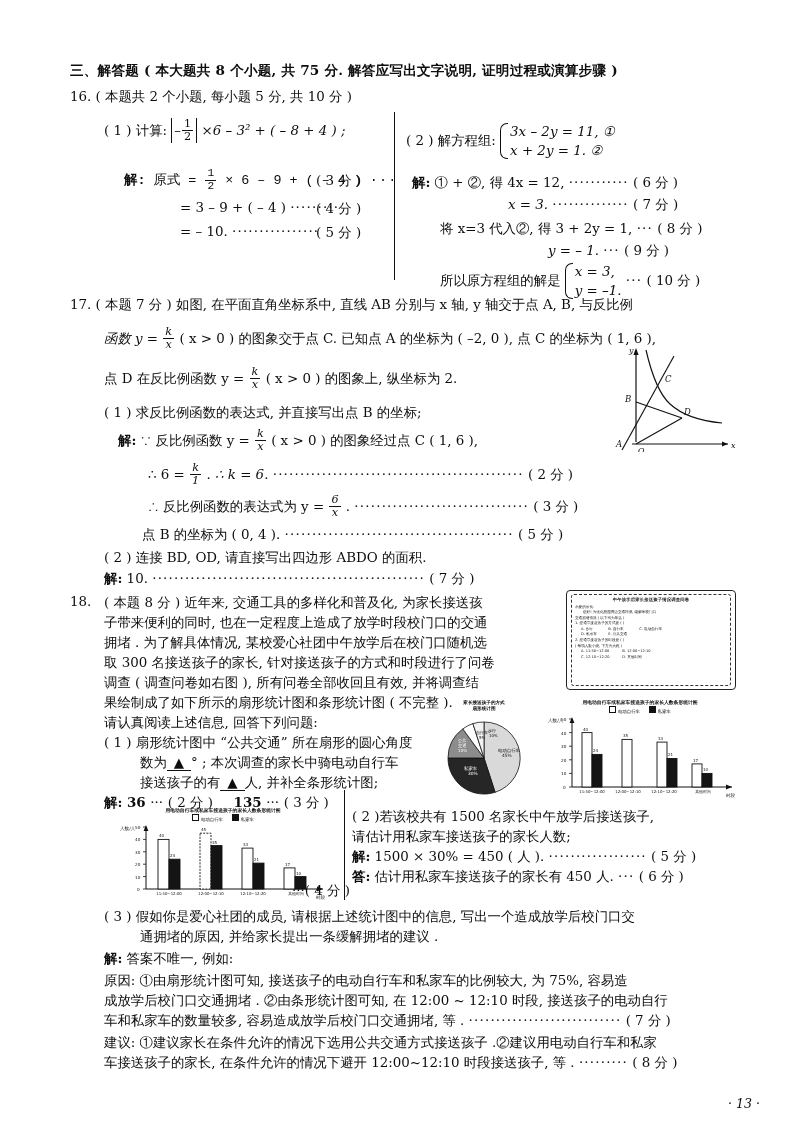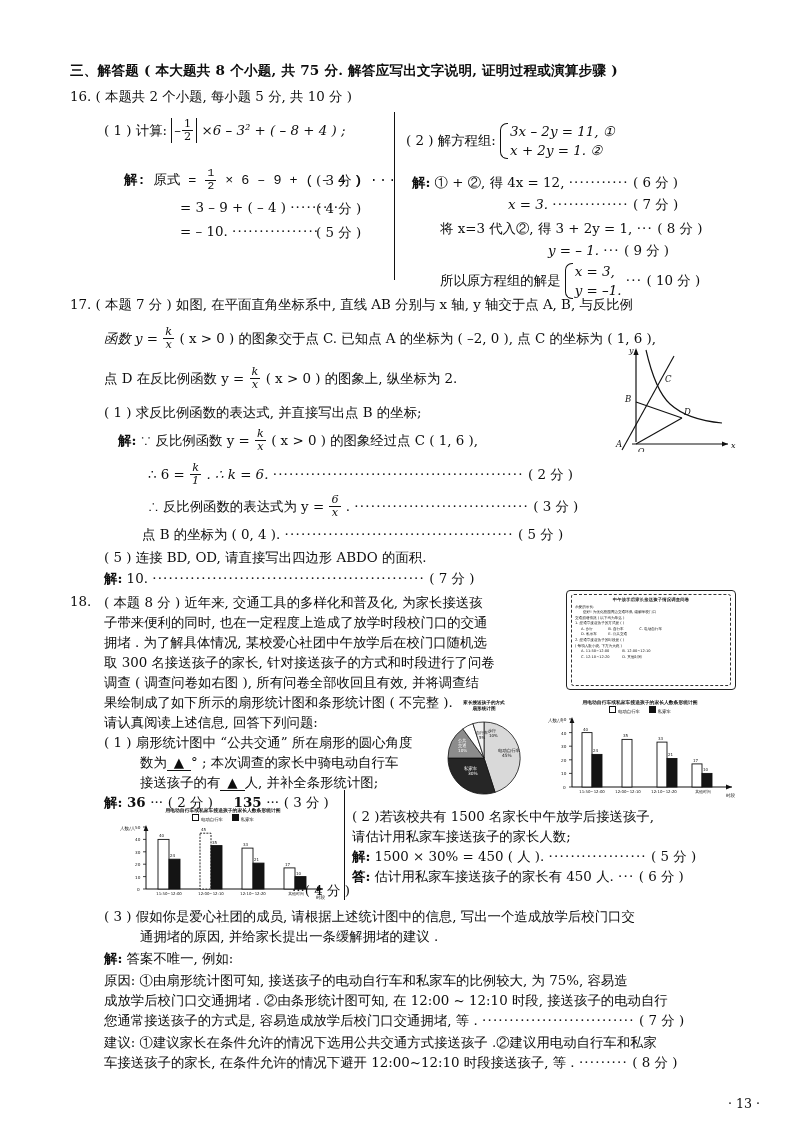--- a/index.html
+++ b/index.html
@@ -59,21 +59,21 @@
   
   .fig-pie{position:absolute;left:432px;top:700px;width:104px;height:108px;}
   .pie-title{font-size:4.6px;text-align:center;line-height:1.3;font-family:"DejaVu Sans","Liberation Sans",sans-serif;font-weight:bold;}
   
   .fig-bar-r{position:absolute;left:540px;top:700px;width:200px;height:108px;}
   .fig-bar-b{position:absolute;left:108px;top:808px;width:230px;height:100px;}
   .bar-title{font-size:4.8px;text-align:center;font-family:"DejaVu Sans","Liberation Sans",sans-serif;font-weight:bold;line-height:1.25;}
   .legend{font-size:4.4px;text-align:center;font-family:"DejaVu Sans","Liberation Sans",sans-serif;}
   .lgd-box{display:inline-block;width:5px;height:5px;border:.7px solid #111;vertical-align:-0.5px;margin-right:2px;}
   .lgd-box.fill{background:#111;}
-  .pagenum{position:absolute;left:0;top:1096px;width:760px;text-align:right;font-size:12.6px;}
+  .pagenum{position:absolute;left:0;top:1096px;width:760px;text-align:right;font-size:12.6px;font-style:italic;}
   svg{display:block;}
 </style>
 </head>
 <body>
 
 <div class="page">
 
   <div class="sec-head">三、解答题 ( 本大题共 8 个小题, 共 75 分. 解答应写出文字说明, 证明过程或演算步骤 )</div>
 
   <div class="q16-head">
@@ -194,21 +194,21 @@
     <span class="dots">································</span>
     <span>( 3 分 )</span>
   </div>
 
   <div class="ln" style="left:142px;top:526px;">
     <span>点 B 的坐标为 ( 0, 4 ).</span>
     <span class="dots">··········································</span>
     <span>( 5 分 )</span>
   </div>
 
-  <div class="ln" style="left:104px;top:549px;">( 5 ) 连接 BD, OD, 请直接写出四边形 ABDO 的面积.</div>
+  <div class="ln" style="left:104px;top:549px;">( 2 ) 连接 BD, OD, 请直接写出四边形 ABDO 的面积.</div>
 
   <div class="ln" style="left:104px;top:570px;">
     <span class="bold">解:</span>
     <span>10.</span>
     <span class="dots">··················································</span>
     <span>( 7 分 )</span>
   </div>
 
   <div class="fig-coord">
     <svg width="132" height="110" viewBox="0 0 132 110">
@@ -284,21 +284,21 @@
 
   <div class="ln" style="left:104px;top:908px;">( 3 ) 假如你是爱心社团的成员, 请根据上述统计图中的信息, 写出一个造成放学后校门口交</div>
   <div class="ln" style="left:140px;top:928px;">通拥堵的原因, 并给家长提出一条缓解拥堵的建议 .</div>
   <div class="ln" style="left:104px;top:950px;">
     <span class="bold">解:</span>
     <span>答案不唯一, 例如:</span>
   </div>
   <div class="ln" style="left:104px;top:972px;">原因: ①由扇形统计图可知, 接送孩子的电动自行车和私家车的比例较大, 为 75%, 容易造</div>
   <div class="ln" style="left:104px;top:992px;">成放学后校门口交通拥堵 . ②由条形统计图可知, 在 12:00 ~ 12:10 时段, 接送孩子的电动自行</div>
   <div class="ln" style="left:104px;top:1012px;">
-    <span>您通常接送孩子的方式是, 容易造成放学后校门口交通拥堵, 等 .</span>
+    <span>车和私家车的数量较多, 容易造成放学后校门口交通拥堵, 等 .</span>
     <span class="dots">····························</span>
     <span>( 7 分 )</span>
   </div>
   <div class="ln" style="left:104px;top:1034px;">建议: ①建议家长在条件允许的情况下选用公共交通方式接送孩子 .②建议用电动自行车和私家</div>
   <div class="ln" style="left:104px;top:1054px;">
     <span>车接送孩子的家长, 在条件允许的情况下避开 12:00~12:10 时段接送孩子, 等 .</span>
     <span class="dots">·········</span>
     <span>( 8 分 )</span>
   </div>
 

